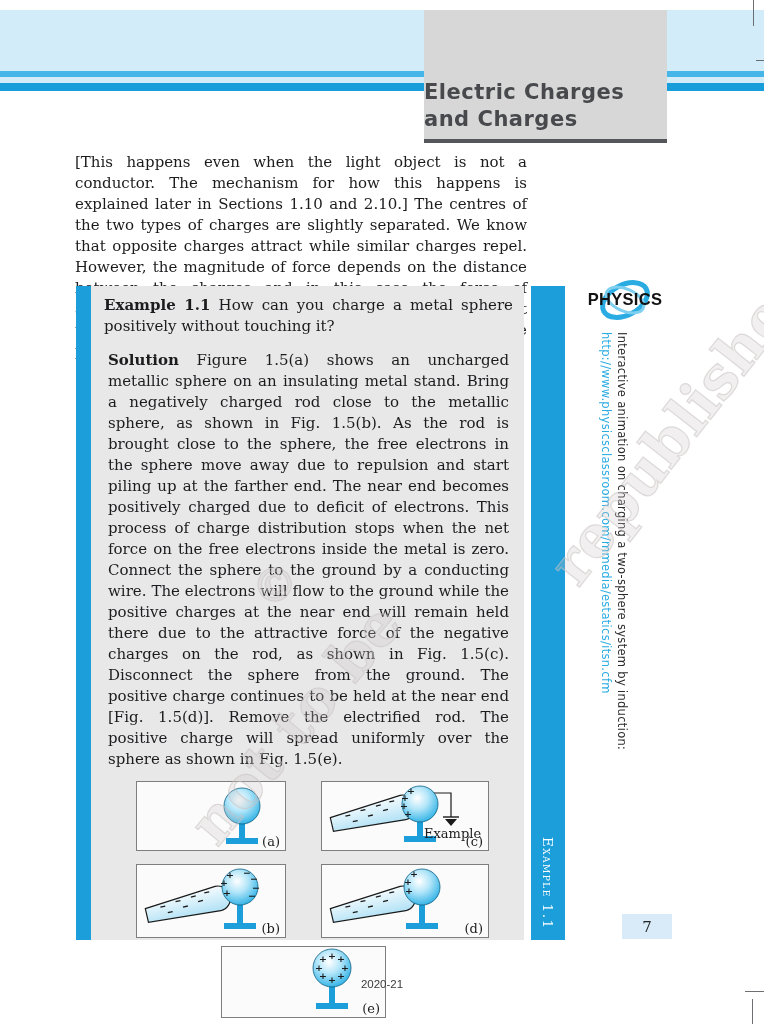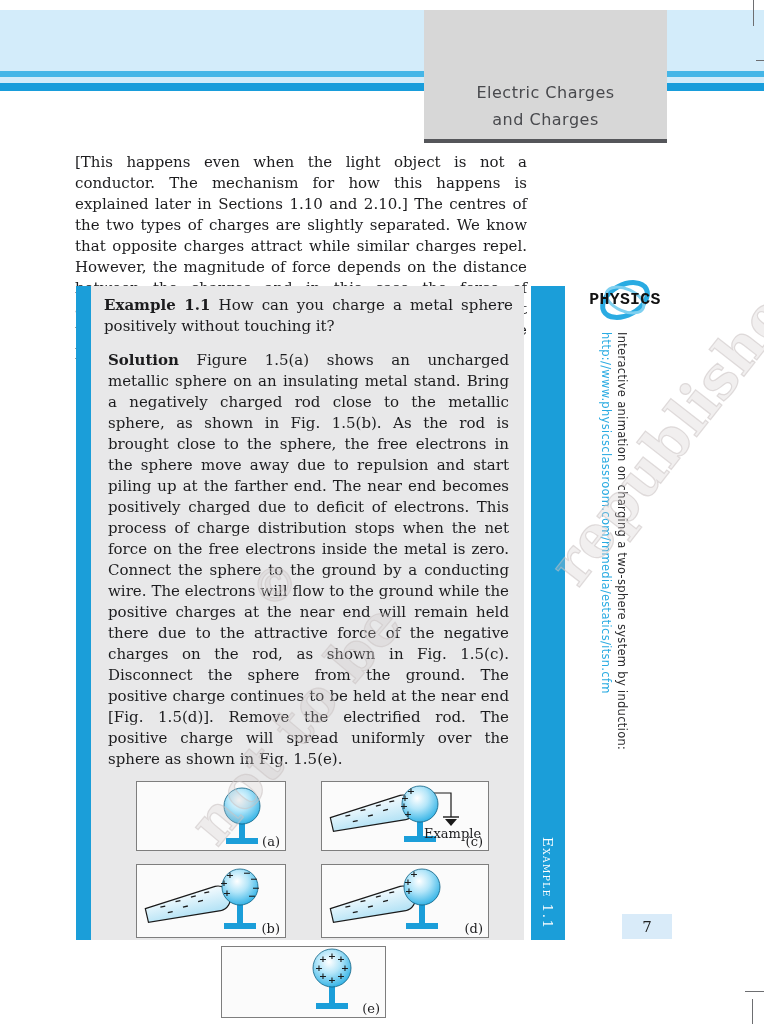--- a/index.html
+++ b/index.html
@@ -4,23 +4,23 @@
 <style>
   html,body{margin:0;padding:0;background:#ffffff;}
   .page{position:relative;width:764px;height:1024px;background:#ffffff;overflow:hidden;
         font-family:"DejaVu Serif",serif;color:#1c1c1e;}
   
   .band{position:absolute;left:0;top:10px;width:764px;height:73px;background:#d3ecfa;z-index:1;}
   .stripe-mid{position:absolute;left:0;top:71px;width:764px;height:6px;background:#45b6e7;z-index:1;}
   .stripe-dark{position:absolute;left:0;top:83px;width:764px;height:8px;background:#189ddb;z-index:1;}
   .title-box{position:absolute;left:424px;top:10px;width:243px;height:129px;background:#d7d7d7;
              border-bottom:4px solid #55565a;z-index:2;}
-  .title-text{position:absolute;left:0;bottom:6px;width:100%;text-align:center;
-              font-family:"DejaVu Sans",sans-serif;font-size:16px;line-height:27px;
-              color:#48494d;letter-spacing:0.5px;}
+  .title-text{position:absolute;left:0;bottom:6px;width:100%;text-align:left;
+              font-family:"DejaVu Sans",sans-serif;font-size:21px;line-height:27px;
+              color:#48494d;letter-spacing:0.5px;font-weight:bold;}
   
   .mark{position:absolute;background:#6d6e71;z-index:3;}
   
   .body-text{font-size:15px;line-height:21px;text-align:justify;}
   .intro{position:absolute;left:75px;top:152px;width:452px;z-index:4;}
   
   .ex-bar-left{position:absolute;left:76px;top:286px;width:15px;height:654px;background:#1b9ed9;z-index:4;}
   .ex-box{position:absolute;left:91px;top:286px;width:433px;height:654px;background:#e8e8e9;z-index:4;
           box-sizing:border-box;padding:9px 11px 0 13px;}
   .ex-head{margin:0 0 13px 0;}
@@ -35,21 +35,21 @@
                font-weight:bold;font-size:13.5px;letter-spacing:0.4px;color:#b91c1c;}
   .panel svg{display:block;}
   
   .ex-bar-right{position:absolute;left:531px;top:286px;width:34px;height:654px;background:#1b9ed9;z-index:4;
                 display:flex;justify-content:center;}
   .ex-bar-text{position:absolute;bottom:10px;left:0;width:100%;display:flex;justify-content:center;}
   .ex-bar-text span{writing-mode:vertical-rl;font-variant:small-caps;letter-spacing:1.5px;
                     font-size:13.5px;color:#ffffff;font-family:"DejaVu Serif",serif;}
   .brand{position:absolute;left:578px;top:276px;width:94px;height:52px;z-index:4;}
   .brand-name{position:absolute;left:0;top:14px;width:100%;text-align:center;
-              font-family:Liberation Mono, monospace;font-weight:900;font-size:16.5px;
+              font-family:Liberation Sans, sans-serif;font-weight:900;font-size:16.5px;
               letter-spacing:0.3px;color:#121212;}
   .side-note{position:absolute;left:598px;top:332px;z-index:4;writing-mode:vertical-rl;
              font-family:"DejaVu Sans",sans-serif;font-size:11.5px;line-height:16px;letter-spacing:0.3px;}
   .side-note .note{color:#2b2b2d;}
   .side-note .url{color:#2aabe2;text-decoration:none;}
   
   .page-badge{position:absolute;left:622px;top:914px;width:50px;height:25px;background:#d9ebf9;z-index:4;
               display:flex;align-items:center;justify-content:center;font-size:15px;color:#222;}
   .year{position:absolute;left:0;top:978px;width:764px;text-align:center;
         font-family:"Liberation Sans",sans-serif;font-size:11.5px;color:#3a3a3a;z-index:4;}
@@ -244,18 +244,19 @@
   </div>
 
   <div class="side-note">
     <span class="note">Interactive animation on charging a two-sphere system by induction:</span>
     <a class="url" href="#">http://www.physicsclassroom.com/mmedia/estatics/itsn.cfm</a>
   </div>
 
   <div class="page-badge">
     <span>7</span>
   </div>
+  <div class="year">2020-21</div>
 
   <span class="wm wm1">not to be</span>
   <span class="wm wm2">republished</span>
   <span class="wm wm3">©</span>
 
 </div>
 
 </body></html>

